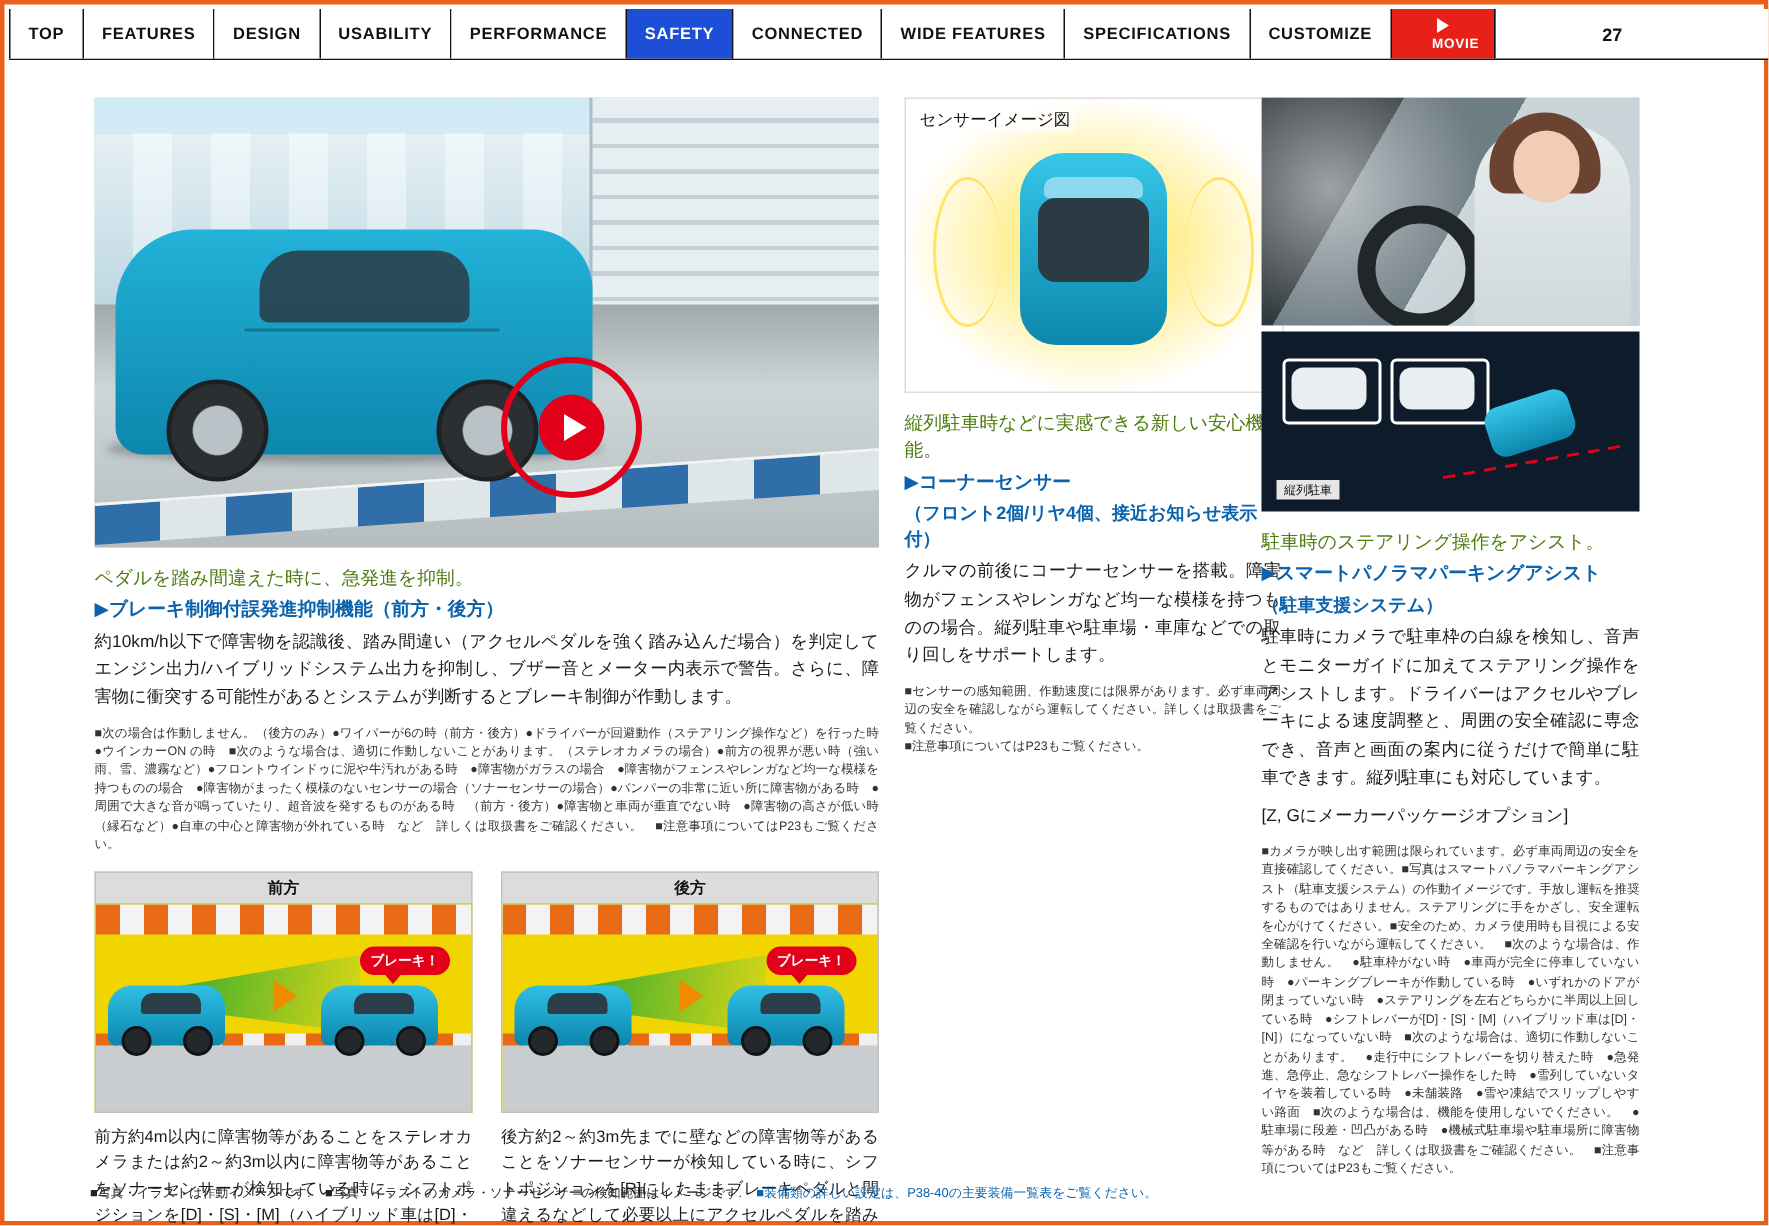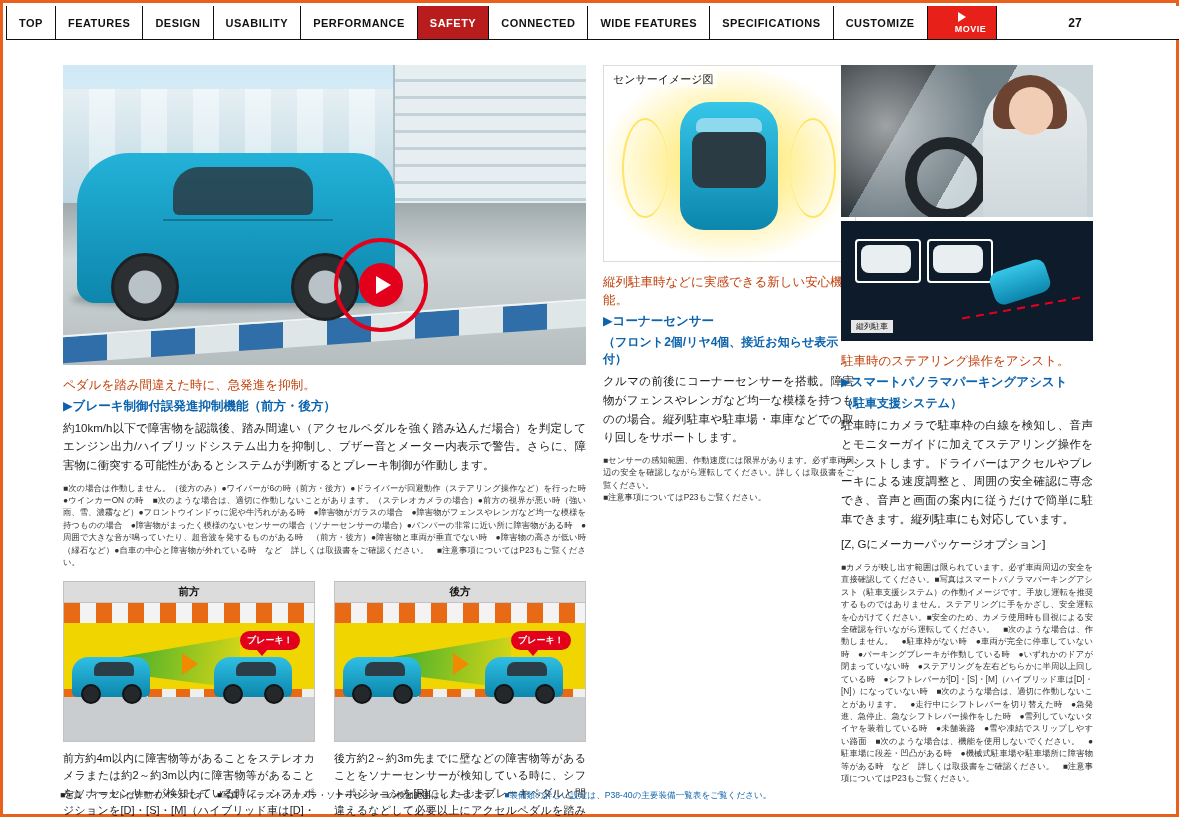--- a/index.html
+++ b/index.html
@@ -18,21 +18,21 @@
     display:flex;align-items:stretch;background:#fff;
     border-bottom:1px solid #111;box-sizing:border-box;
   }
   .tab{
     flex:0 0 auto;display:flex;align-items:center;justify-content:center;
     font-size:11px;font-weight:bold;letter-spacing:.5px;color:#111;
     border-right:1px solid #111;padding:0 12px;white-space:nowrap;
     background:#fff;
   }
   .tab:first-child{border-left:1px solid #111;}
-  .tab.active{background:#b91c1c;color:#fff;}
+  .tab.active{background:#1d4ed8;color:#fff;}
   .tab.movie{
     flex-direction:column;justify-content:center;gap:1px;
     background:#e8201a;color:#fff;border-right:1px solid #111;padding:0 10px;
   }
   .tab.movie .mv-play{
     width:0;height:0;border-left:8px solid #fff;border-top:5px solid transparent;
     border-bottom:5px solid transparent;margin-bottom:1px;
   }
   .tab.movie .mv-label{font-size:9px;font-weight:bold;padding-left:17px;}
   .pageno{
@@ -104,21 +104,21 @@
   .play-btn{
     width:44px;height:44px;border-radius:50%;background:#e3001b;
     display:flex;align-items:center;justify-content:center;
   }
   .play-btn .tri{
     width:0;height:0;border-left:15px solid #fff;border-top:9px solid transparent;
     border-bottom:9px solid transparent;margin-left:4px;
   }
 
   
-  .lead{font-size:12.5px;color:#c2410c;margin:11px 0 4px;line-height:1.45;}
+  .lead{font-size:12.5px;color:#4d7c0f;margin:11px 0 4px;line-height:1.45;}
   .headline{font-size:12.5px;font-weight:bold;color:#0b63ad;margin:2px 0 3px;line-height:1.4;}
   .headline2{font-size:12px;font-weight:bold;color:#0b63ad;margin:0 0 5px;line-height:1.4;}
   .body{font-size:11.5px;line-height:1.62;color:#1a1a1a;margin:0 0 7px;text-align:justify;}
   .fine{font-size:8.3px;line-height:1.5;color:#333;text-align:justify;margin:0;}
   .caption{font-size:11px;line-height:1.6;color:#1a1a1a;margin:8px 0 0;text-align:justify;}
 
   
   .diagrams{display:flex;gap:19px;margin-top:12px;}
   .diagram{width:252px;}
   .diagram .dtitle{

